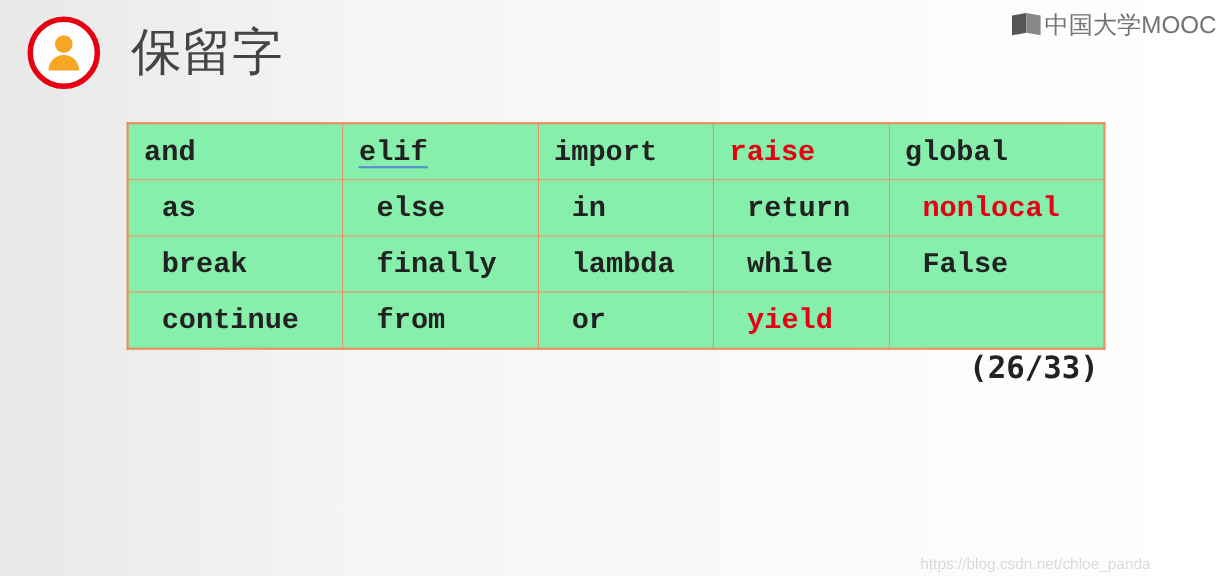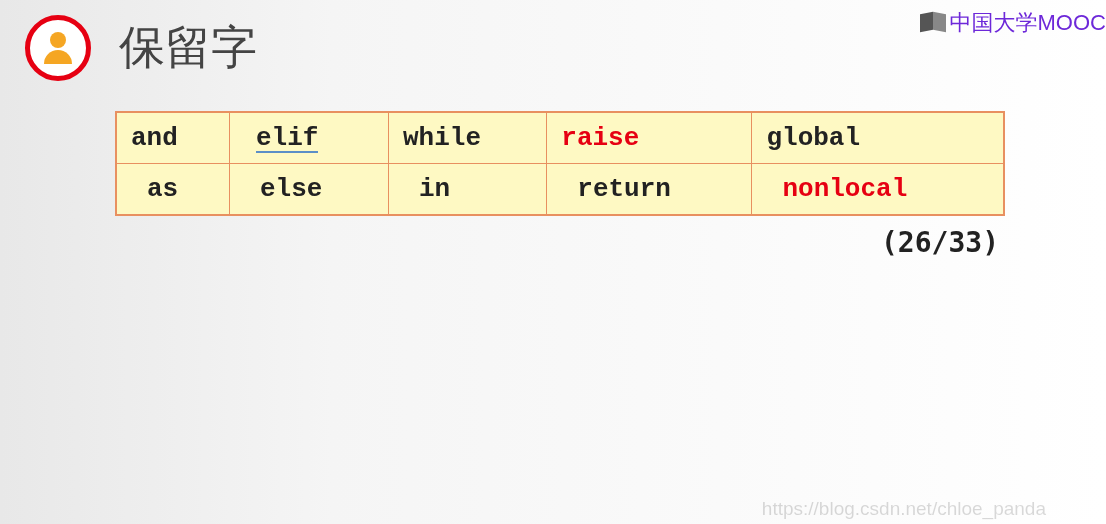--- a/index.html
+++ b/index.html
@@ -53,21 +53,21 @@
       margin-left: 28px;
       font-weight: 400;
     }
     .mooc-brand {
       position: absolute;
       top: 8px;
       right: 0;
       display: flex;
       align-items: center;
       font-size: 22px;
-      color: #6d28d9;
+      color: #737373;
       font-weight: 500;
     }
     .brand-icon {
       width: 26px;
       height: 20px;
       margin-right: 4px;
       position: relative;
     }
     .brand-icon::before, .brand-icon::after {
       content: '';
@@ -87,39 +87,39 @@
       width: 100%;
       border: 2px solid #e89060;
     }
     td {
       border: 1px solid #e89060;
       padding: 10px 14px;
       font-family: "Consolas", "Courier New", monospace;
       font-size: 26px;
       font-weight: bold;
       color: #222;
-      background: #fef9c3;
+      background: #86efac;
     }
-    tr.alt td { background: #fef9c3; padding-left: 30px; }
+    tr.alt td { background: #86efac; padding-left: 30px; }
     .red { color: #e60012; }
-    .underline { border-bottom: 2px solid #5b8fc7; display: inline-block; line-height: 1; margin-left: 12px; }
+    .underline { border-bottom: 2px solid #5b8fc7; display: inline-block; line-height: 1; }
     .counter {
       text-align: right;
       font-family: "Consolas", monospace;
       font-size: 28px;
       font-weight: bold;
       color: #222;
-      margin-top: 10px;
+      margin-top: 0;
       padding-right: 6px;
     }
     .watermark {
       position: absolute;
       bottom: 4px;
       right: 60px;
-      font-size: 19px;
+      font-size: 14px;
       color: rgba(0,0,0,0.15);
       font-family: Arial, sans-serif;
     }
   </style>
 </head>
 <body>
 
 <div class="mooc-brand">
   <span class="brand-icon"></span>
   <span>中国大学MOOC</span>
@@ -134,29 +134,43 @@
   </div>
   <h1 class="title">保留字</h1>
 </div>
 
 <div class="table-wrap">
   <table>
     <tbody id="tb">
         <tr>
           <td><span>and</span></td>
           <td><span class="underline">elif</span></td>
-          <td><span>while</span></td>
+          <td><span>import</span></td>
           <td><span class="red">raise</span></td>
           <td><span>global</span></td>
         </tr>
         <tr class="alt">
           <td><span>as</span></td>
           <td><span>else</span></td>
           <td><span>in</span></td>
           <td><span>return</span></td>
           <td><span class="red">nonlocal</span></td>
         </tr>
+        <tr class="alt">
+          <td><span>break</span></td>
+          <td><span>finally</span></td>
+          <td><span>lambda</span></td>
+          <td><span>while</span></td>
+          <td><span>False</span></td>
+        </tr>
+        <tr class="alt">
+          <td><span>continue</span></td>
+          <td><span>from</span></td>
+          <td><span>or</span></td>
+          <td><span class="red">yield</span></td>
+          <td><span></span></td>
+        </tr>
       </tbody>
   </table>
   <div class="counter">(26/33)</div>
 </div>
 
 <div class="watermark">https://blog.csdn.net/chloe_panda</div>
 
 </body></html>

